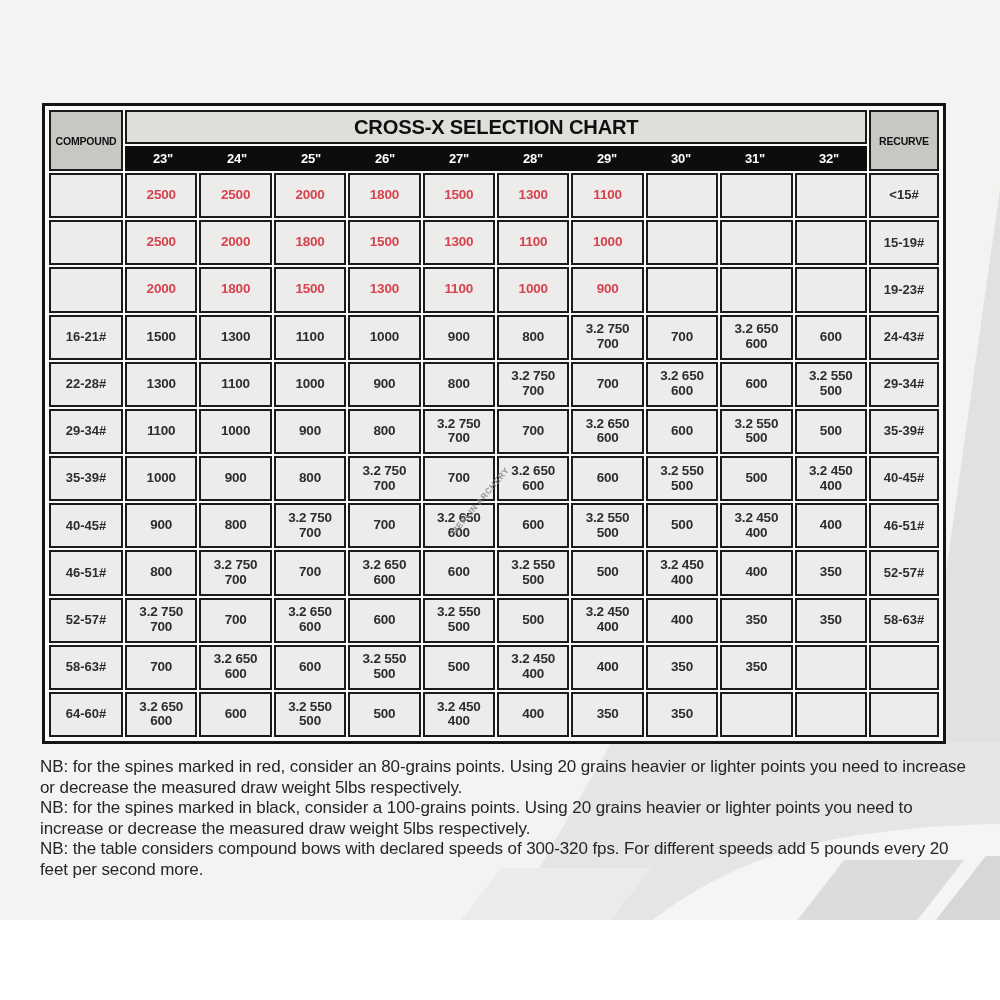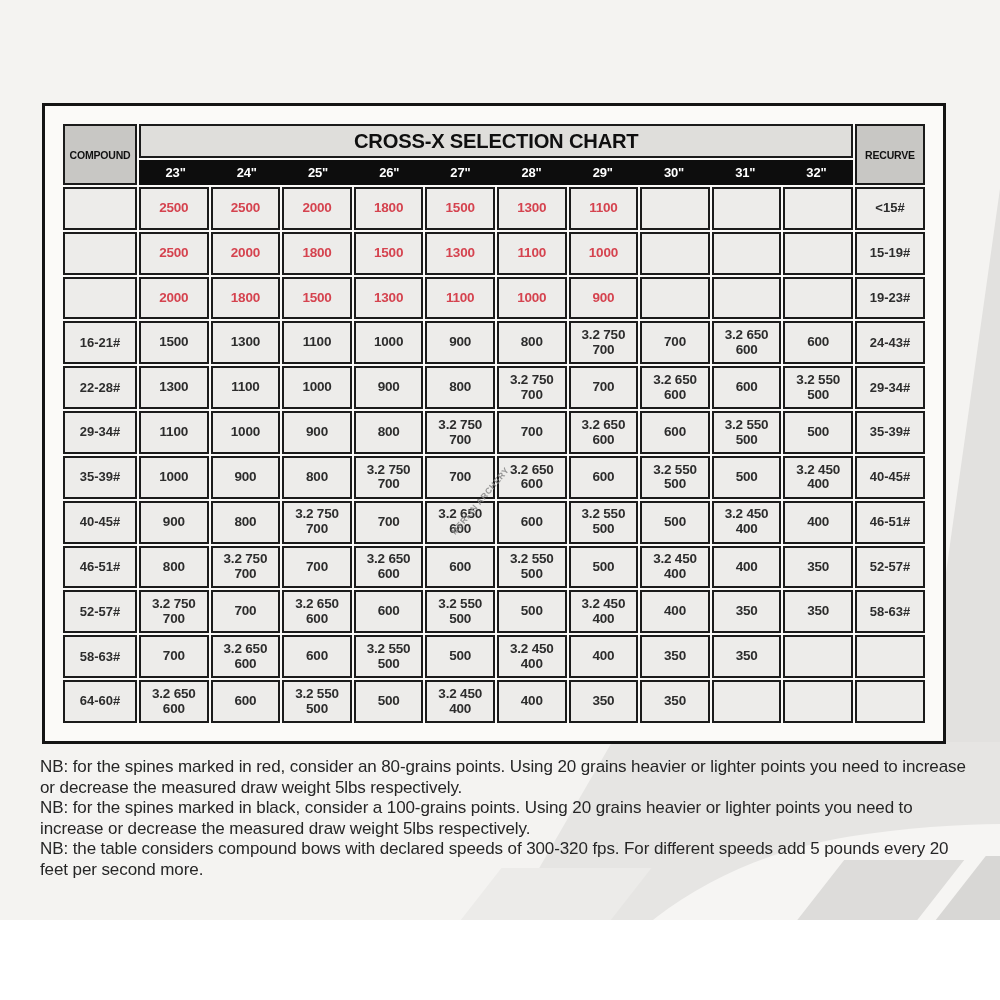--- a/index.html
+++ b/index.html
@@ -18,21 +18,21 @@
   .bg-slash3{position:absolute;left:960px;top:856px;width:120px;height:66px;background:#d8d7d5;transform:skewX(-38deg);}
   .bg-bottom{position:absolute;left:0;top:920px;width:1000px;height:80px;background:#ffffff;}
 
   
   .chart-table{
     position:absolute;left:42px;top:103px;width:904px;height:641px;
     box-sizing:border-box;border:3px solid #141414;background:#fbfaf8;
     display:grid;
     grid-template-columns:74px repeat(10,1fr) 70px;
     grid-template-rows:34px 25px repeat(12,1fr);
-    gap:2px;padding:18px;
+    gap:2px;padding:4px;
   }
   .cell{
     box-sizing:border-box;border:2px solid #1b1b1b;background:#edecea;
     display:flex;align-items:center;justify-content:center;
     font-weight:bold;font-size:13.5px;line-height:1.1;color:#2d2d2d;
     text-align:center;white-space:pre-line;letter-spacing:-0.2px;
   }
   .cell.red{color:#d5434f;}
   .label-cell{font-size:13px;letter-spacing:0;}
   .corner-cell{

